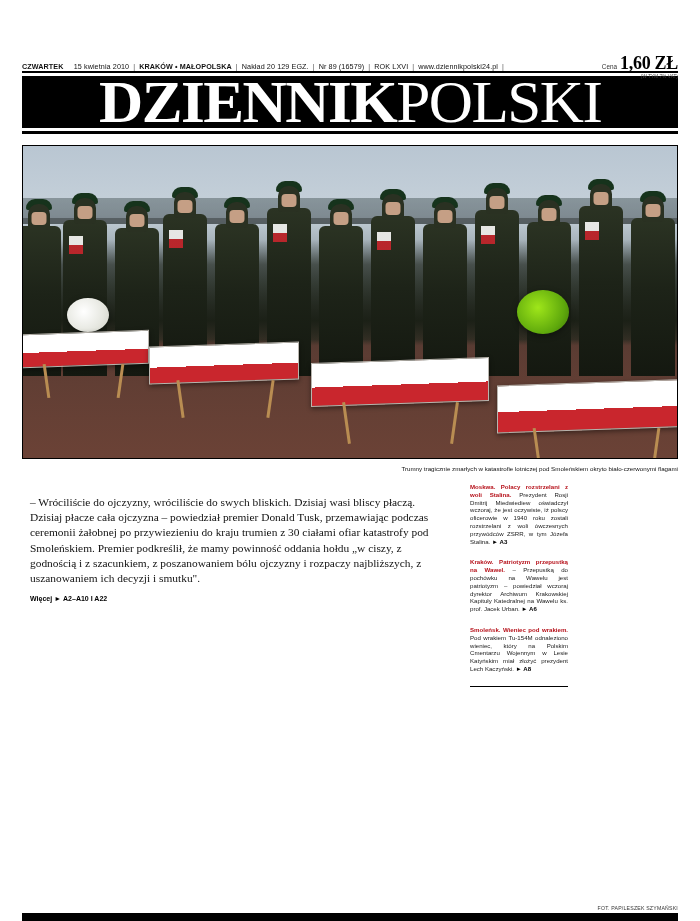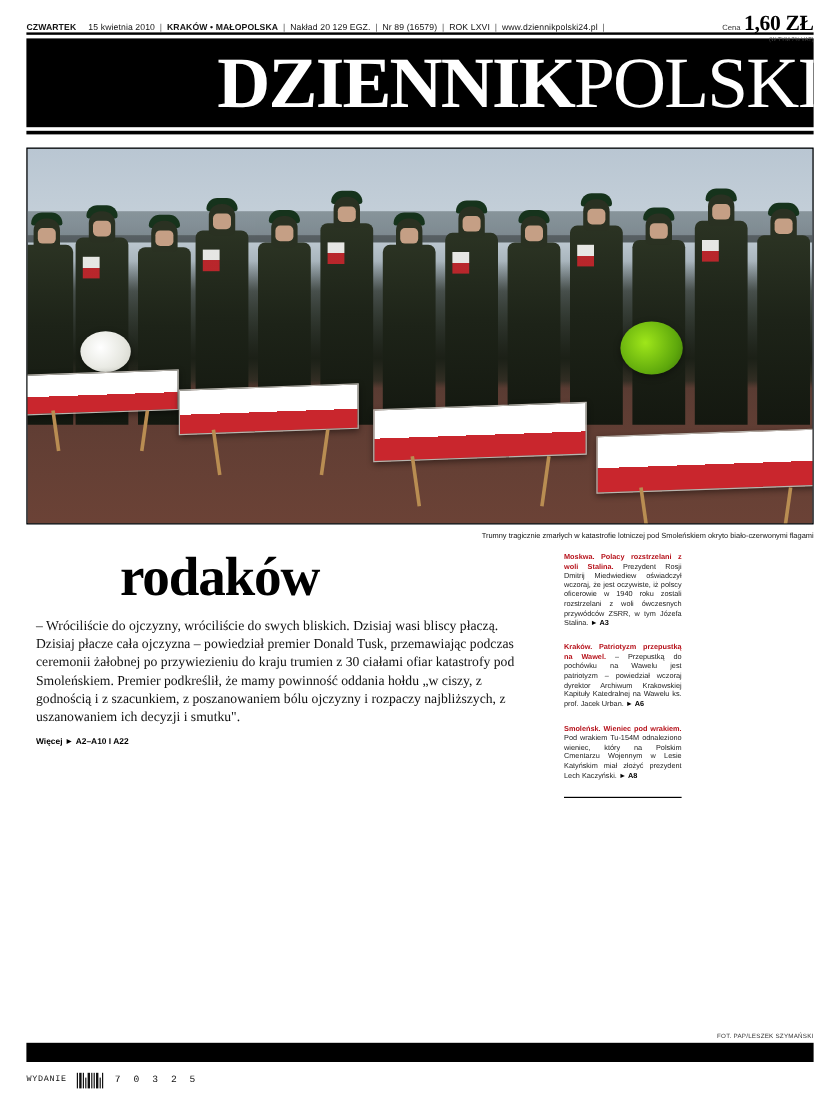--- a/index.html
+++ b/index.html
@@ -19,43 +19,44 @@
   
   .topbar {
     display: flex;
     align-items: baseline;
     height: 26px;
     padding-top: 9px;
     font-family: "Liberation Sans", sans-serif;
     font-size: 7.2px;
     letter-spacing: .1px;
     white-space: nowrap;
+    margin-top: 44px;
   }
   .topbar .seg { color: #111; }
   .topbar .bold { font-weight: bold; }
   .topbar .sep { color: #555; padding: 0 4px; }
   .topbar .url { color: #111; }
   .topbar .spacer { flex: 1; }
   .price-label { font-size: 6.4px; color: #333; margin-right: 3px; letter-spacing: 0; }
   .price-val { font-family: "Liberation Serif", serif; font-weight: bold; font-size: 18px; letter-spacing: -.3px; text-align: center; }
   .price-note { font-size: 4.6px; color: #444; display: block; text-align: right; line-height: 5px; }
   .price-wrap { display: flex; align-items: baseline; }
   .price-col { display: inline-block; }
 
   .rule-top { height: 2px; background: #000; margin-top: 1px; }
 
   
   .masthead {
     background: #000;
     color: #fff;
-    height: 74px;
+    height: 52px;
     margin-top: 3px;
     display: flex;
     align-items: center;
-    justify-content: flex-end;
+    justify-content: center;
     overflow: hidden;
   }
   .masthead .title {
     font-family: "Liberation Serif", serif;
     font-weight: bold;
     font-size: 60px;
     letter-spacing: -1.5px;
     line-height: 64px;
     white-space: nowrap;
     transform: scaleX(1.02);
@@ -383,21 +384,20 @@
     </div>
   </div>
   <div class="caption-bar">
     <span>Trumny tragicznie zmarłych w katastrofie lotniczej pod Smoleńskiem okryto biało-czerwonymi flagami</span>
   </div>
 
   <div class="body-area">
 
     <div class="col-main">
       <div class="headline">
-        <span class="l2">rodaków</span>
       </div>
       <div class="lede">– Wróciliście do ojczyzny, wróciliście do swych bliskich. Dzisiaj wasi bliscy płaczą. Dzisiaj płacze cała ojczyzna – powiedział premier Donald Tusk, przemawiając podczas ceremonii żałobnej po przywiezieniu do kraju trumien z 30 ciałami ofiar katastrofy pod Smoleńskiem. Premier podkreślił, że mamy powinność oddania hołdu „w ciszy, z godnością i z szacunkiem, z poszanowaniem bólu ojczyzny i rozpaczy najbliższych, z uszanowaniem ich decyzji i smutku".</div>
       <div class="more">
         <span>Więcej</span><span class="arrow">►</span><span>A2–A10 I A22</span>
       </div>
     </div>
 
     <div class="col-side">
 
       <div class="side-item">

